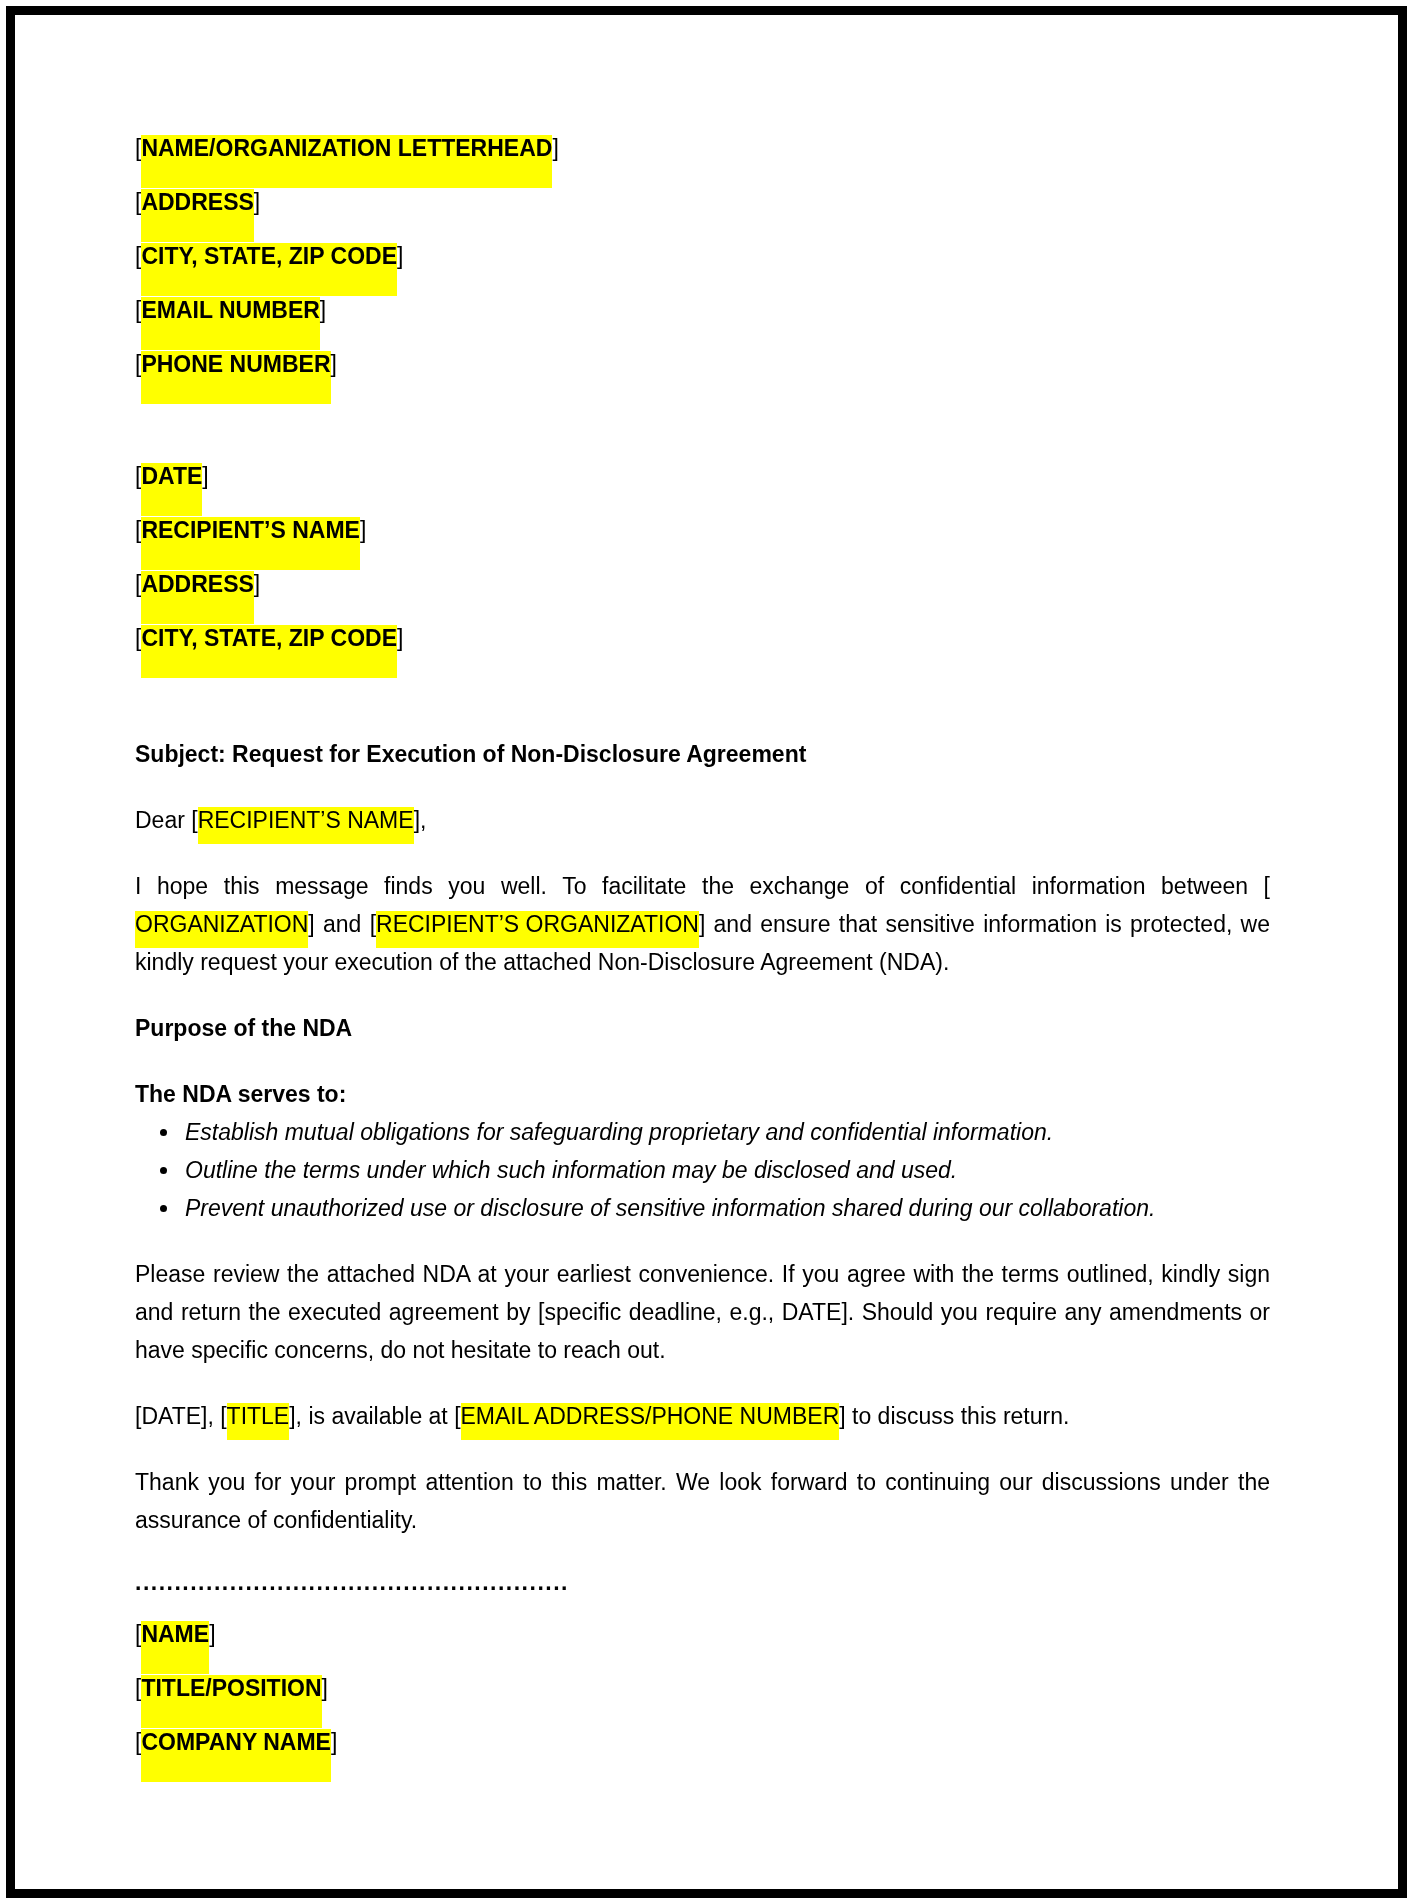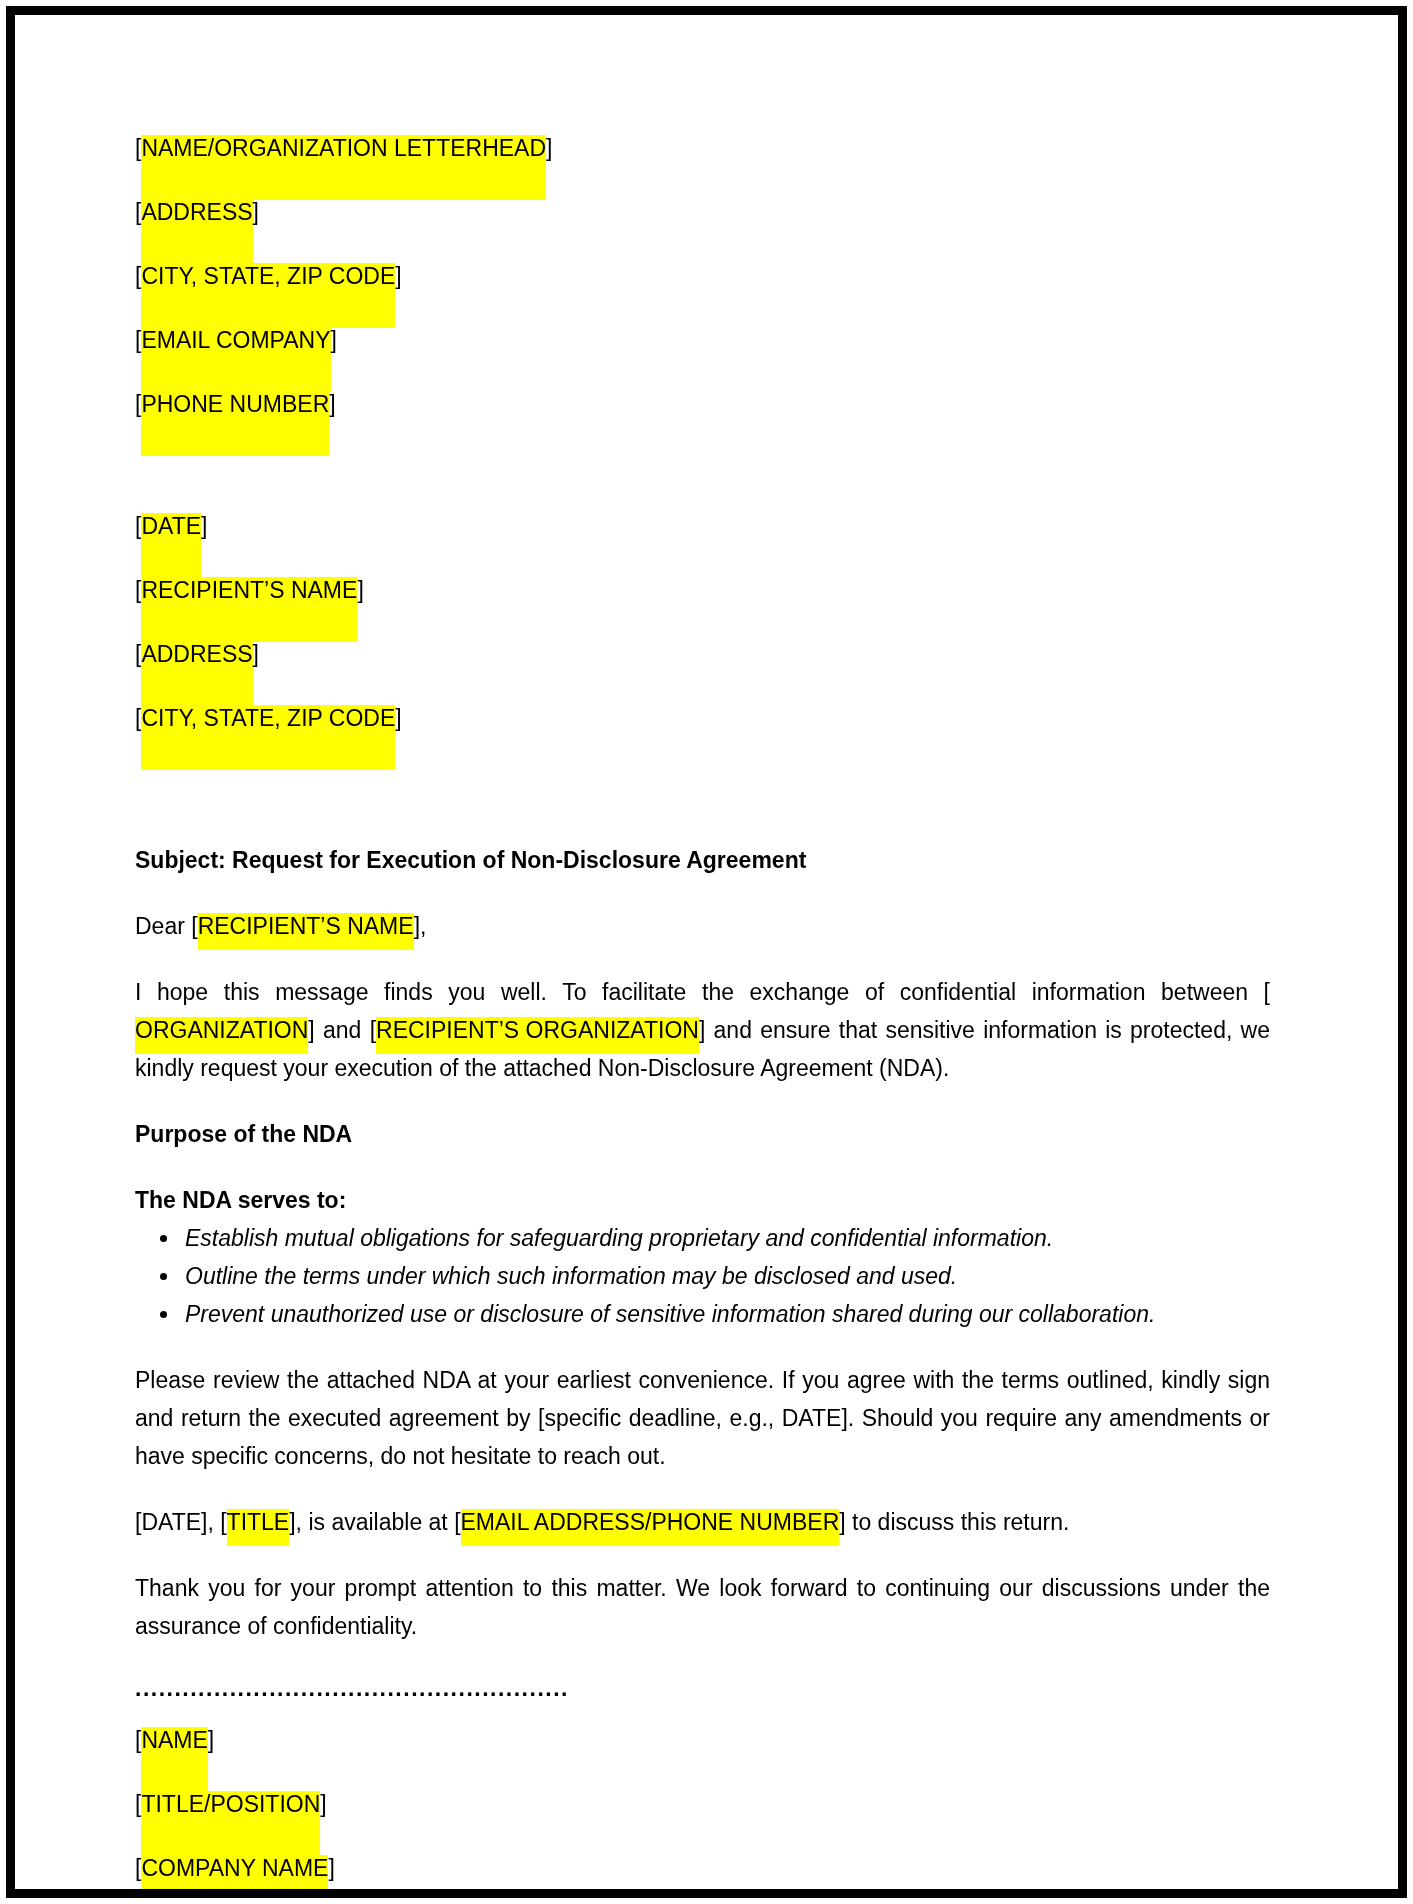--- a/index.html
+++ b/index.html
@@ -20,41 +20,42 @@
     border: 9px solid #000000;
     background: #ffffff;
     box-sizing: border-box;
     overflow: hidden;
   }
   .content {
     padding: 118px 128px 0 120px;
     font-size: 23px;
   }
   p {
-    margin: 16px 0 28px 0;
+    margin: 0 0 28px 0;
     line-height: 38px;
   }
   p.tight { margin-bottom: 0; font-weight: bold; }
   .bold { font-weight: bold; }
   .just { text-align: justify; }
   .addr-block .line {
     line-height: 30px;
     margin: 0 0 24px 0;
   }
   .spacer { height: 58px; }
   
   .hl {
     background: #ffff00;
     display: inline-block;
     line-height: 26px;
     vertical-align: baseline;
   }
   .hl.block {
-    padding-bottom: 39px;
+    padding-bottom: 27px;
     margin-bottom: -27px;
+    font-weight: bold;
   }
   .hl.inline {
     padding-bottom: 11px;
     margin-bottom: -11px;
   }
   ul.bullets {
     margin: 0 0 28px 0;
     padding-left: 46px;
     list-style: disc;
   }
@@ -73,21 +74,21 @@
 </head>
 <body>
 
 <div class="page">
   <div class="content">
 
     <div class="addr-block">
         <p class="line"><span>[</span><span class="hl block">NAME/ORGANIZATION LETTERHEAD</span><span>]</span></p>
         <p class="line"><span>[</span><span class="hl block">ADDRESS</span><span>]</span></p>
         <p class="line"><span>[</span><span class="hl block">CITY, STATE, ZIP CODE</span><span>]</span></p>
-        <p class="line"><span>[</span><span class="hl block">EMAIL COMPANY</span><span>]</span></p>
+        <p class="line"><span>[</span><span class="hl block">EMAIL NUMBER</span><span>]</span></p>
         <p class="line"><span>[</span><span class="hl block">PHONE NUMBER</span><span>]</span></p>
       </div>
 
     <div class="spacer"></div>
 
     <div class="addr-block">
         <p class="line"><span>[</span><span class="hl block">DATE</span><span>]</span></p>
         <p class="line"><span>[</span><span class="hl block">RECIPIENT’S NAME</span><span>]</span></p>
         <p class="line"><span>[</span><span class="hl block">ADDRESS</span><span>]</span></p>
         <p class="line"><span>[</span><span class="hl block">CITY, STATE, ZIP CODE</span><span>]</span></p>

